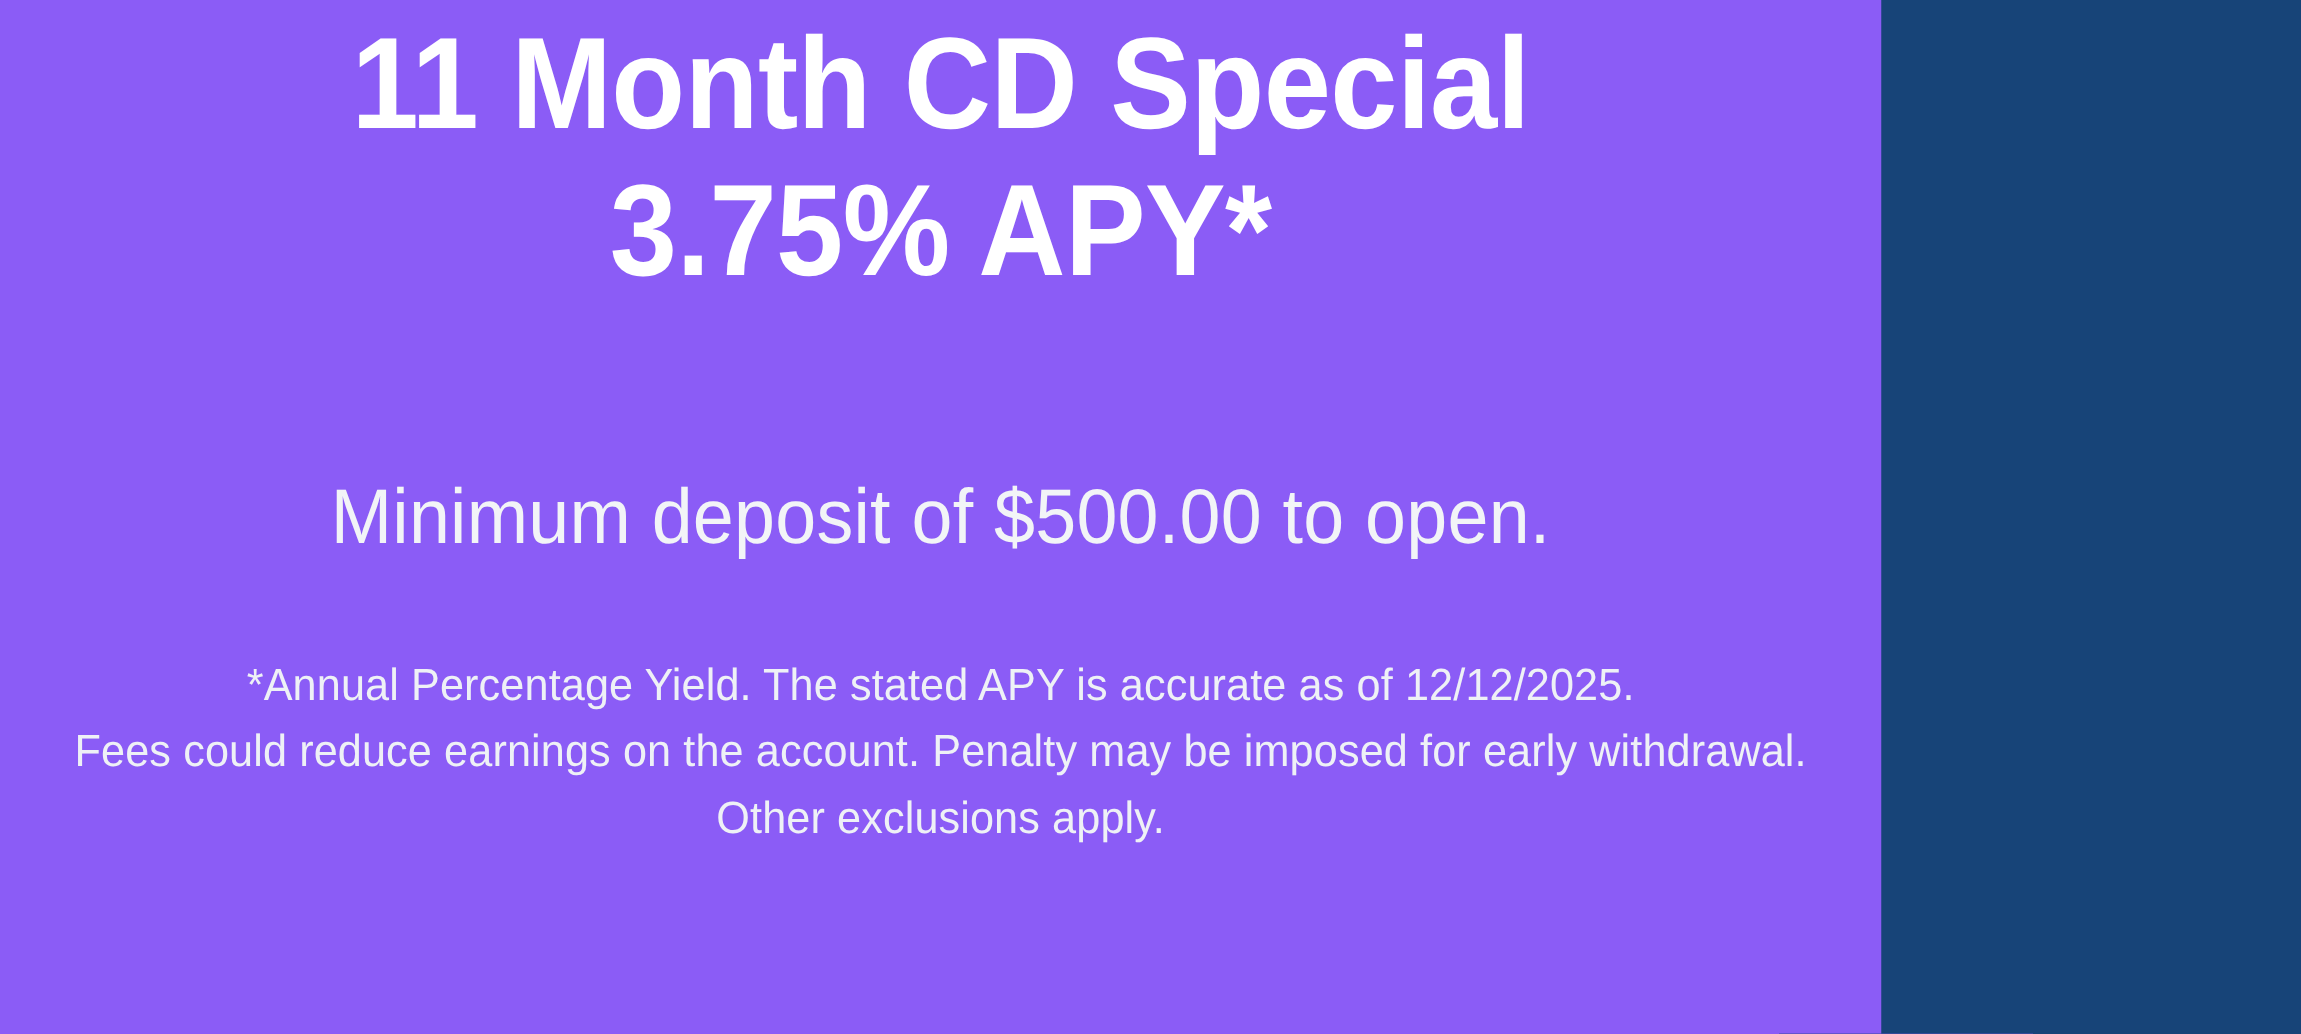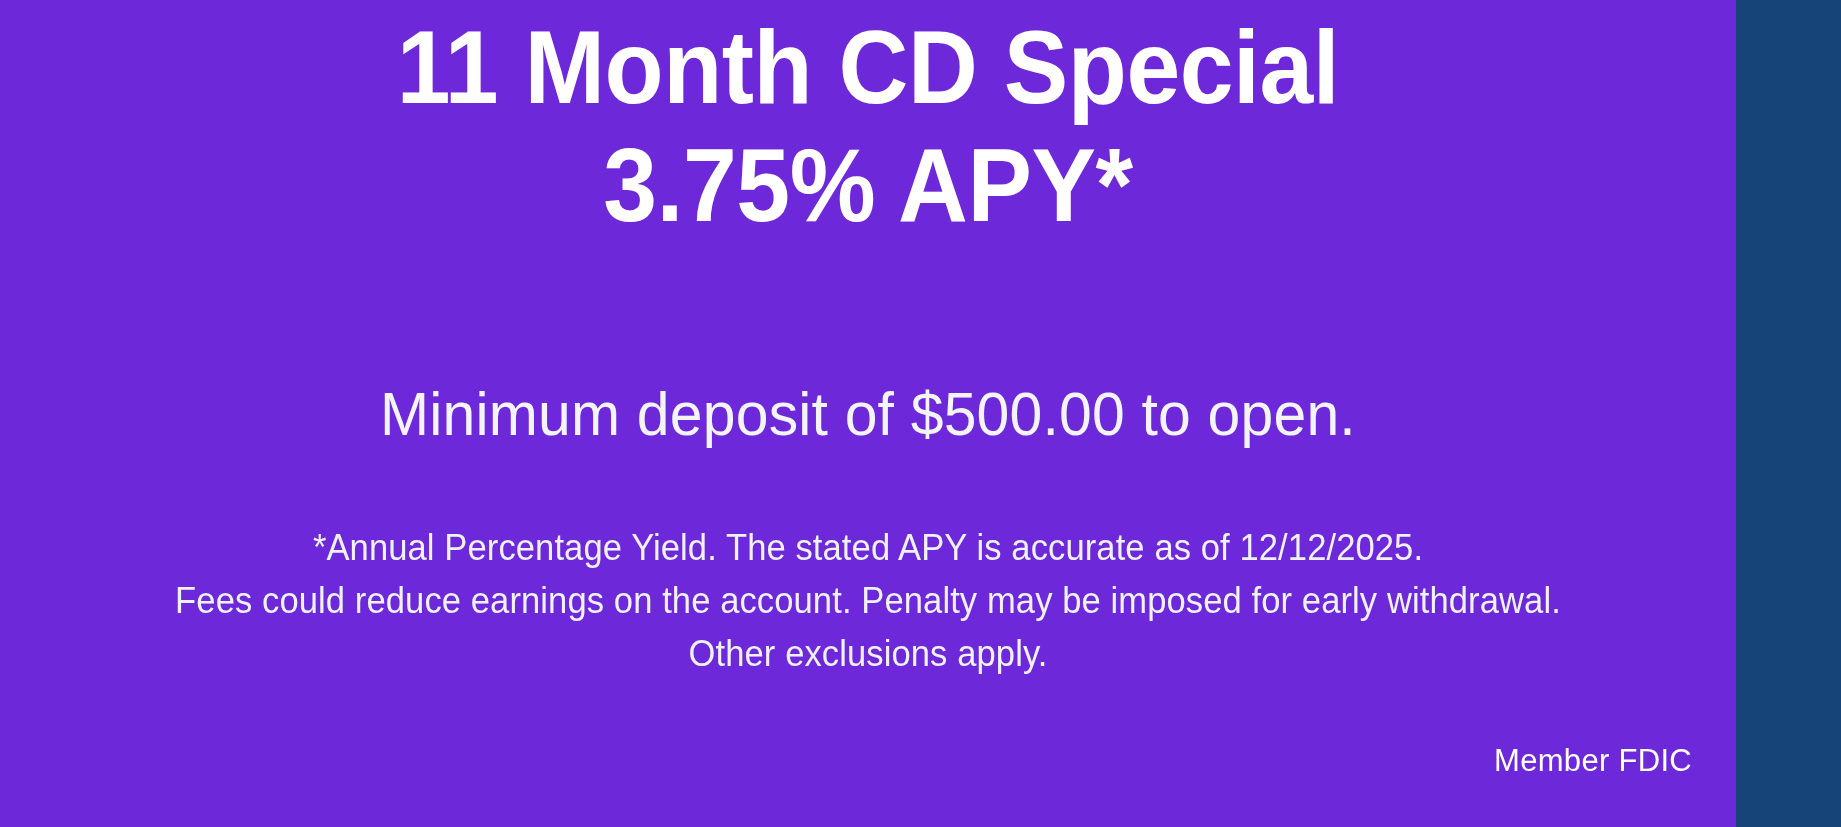--- a/index.html
+++ b/index.html
@@ -8,23 +8,23 @@
   }
   body {
     width: 1841px;
     height: 827px;
     overflow: hidden;
     font-family: "Liberation Sans", sans-serif;
     background: #174478;
   }
   .banner {
     position: relative;
-    width: 1736px;
+    width: 1505px;
     height: 827px;
-    background: #6d28d9;
+    background: #8b5cf6;
     box-sizing: border-box;
   }
 
   
   .headline {
     position: absolute;
     top: 8px;
     left: 0;
     width: 100%;
     text-align: center;
@@ -102,15 +102,14 @@
   </div>
 
   <div class="subheading">Minimum deposit of $500.00 to open.</div>
 
   <div class="disclaimer">
     <span class="disclaimer-line">*Annual Percentage Yield. The stated APY is accurate as of 12/12/2025.</span>
     <span class="disclaimer-line">Fees could reduce earnings on the account. Penalty may be imposed for early withdrawal.</span>
     <span class="disclaimer-line">Other exclusions apply.</span>
   </div>
 
-  <div class="fdic">Member FDIC</div>
 
 </div>
 
 </body></html>

